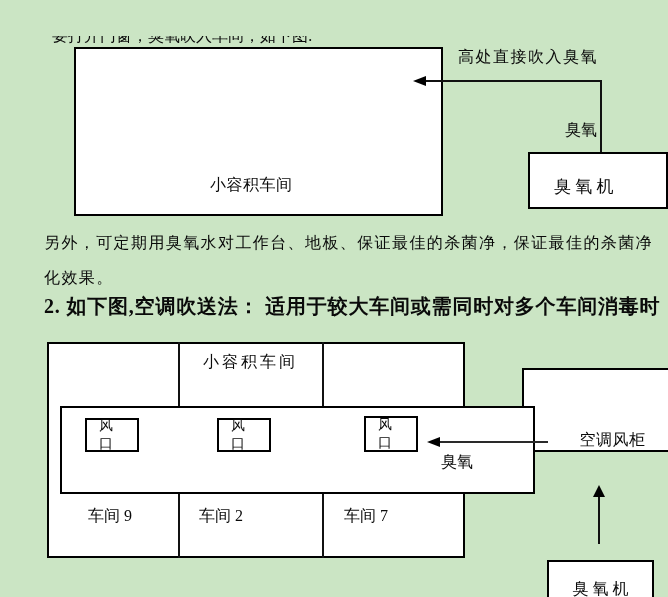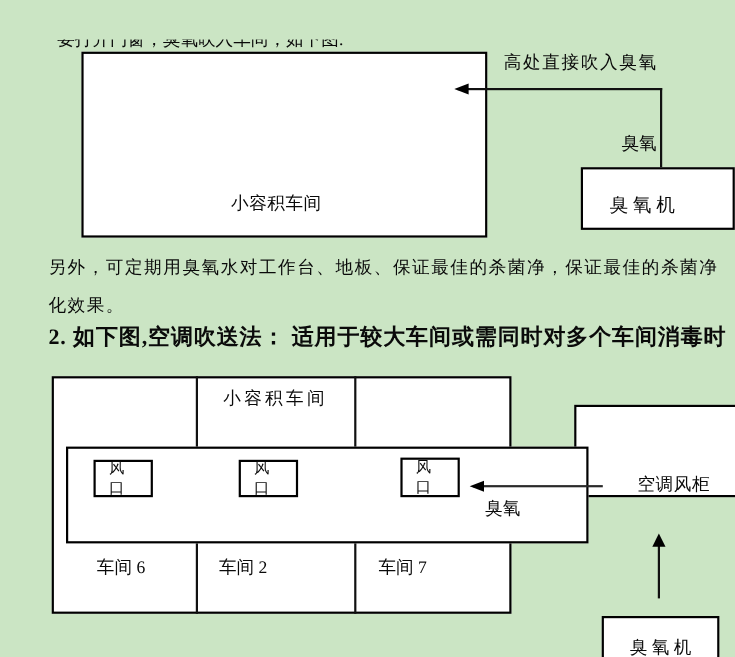--- a/index.html
+++ b/index.html
@@ -123,21 +123,21 @@
   <span>风口</span>
 </div>
 <div id="vent-box-3" class="vent-box">
   <span>风口</span>
 </div>
 
 <div id="band-arrow-line" class="hline"></div>
 <div id="band-arrowhead" class="arrow-left"></div>
 <span id="ozone-label-2" class="cjk">臭氧</span>
 
-<span id="ws-label-1" class="cjk">车间 6</span>
+<span id="ws-label-1" class="cjk">车间 9</span>
 <span id="ws-label-2" class="cjk">车间 2</span>
 <span id="ws-label-3" class="cjk">车间 7</span>
 
 <div id="up-arrow-line" class="vline"></div>
 <div id="up-arrowhead" class="arrow-up"></div>
 
 <div id="machine-box-2" class="box">
   <span id="machine-label-2" class="cjk">臭 氧 机</span>
 </div>
 

